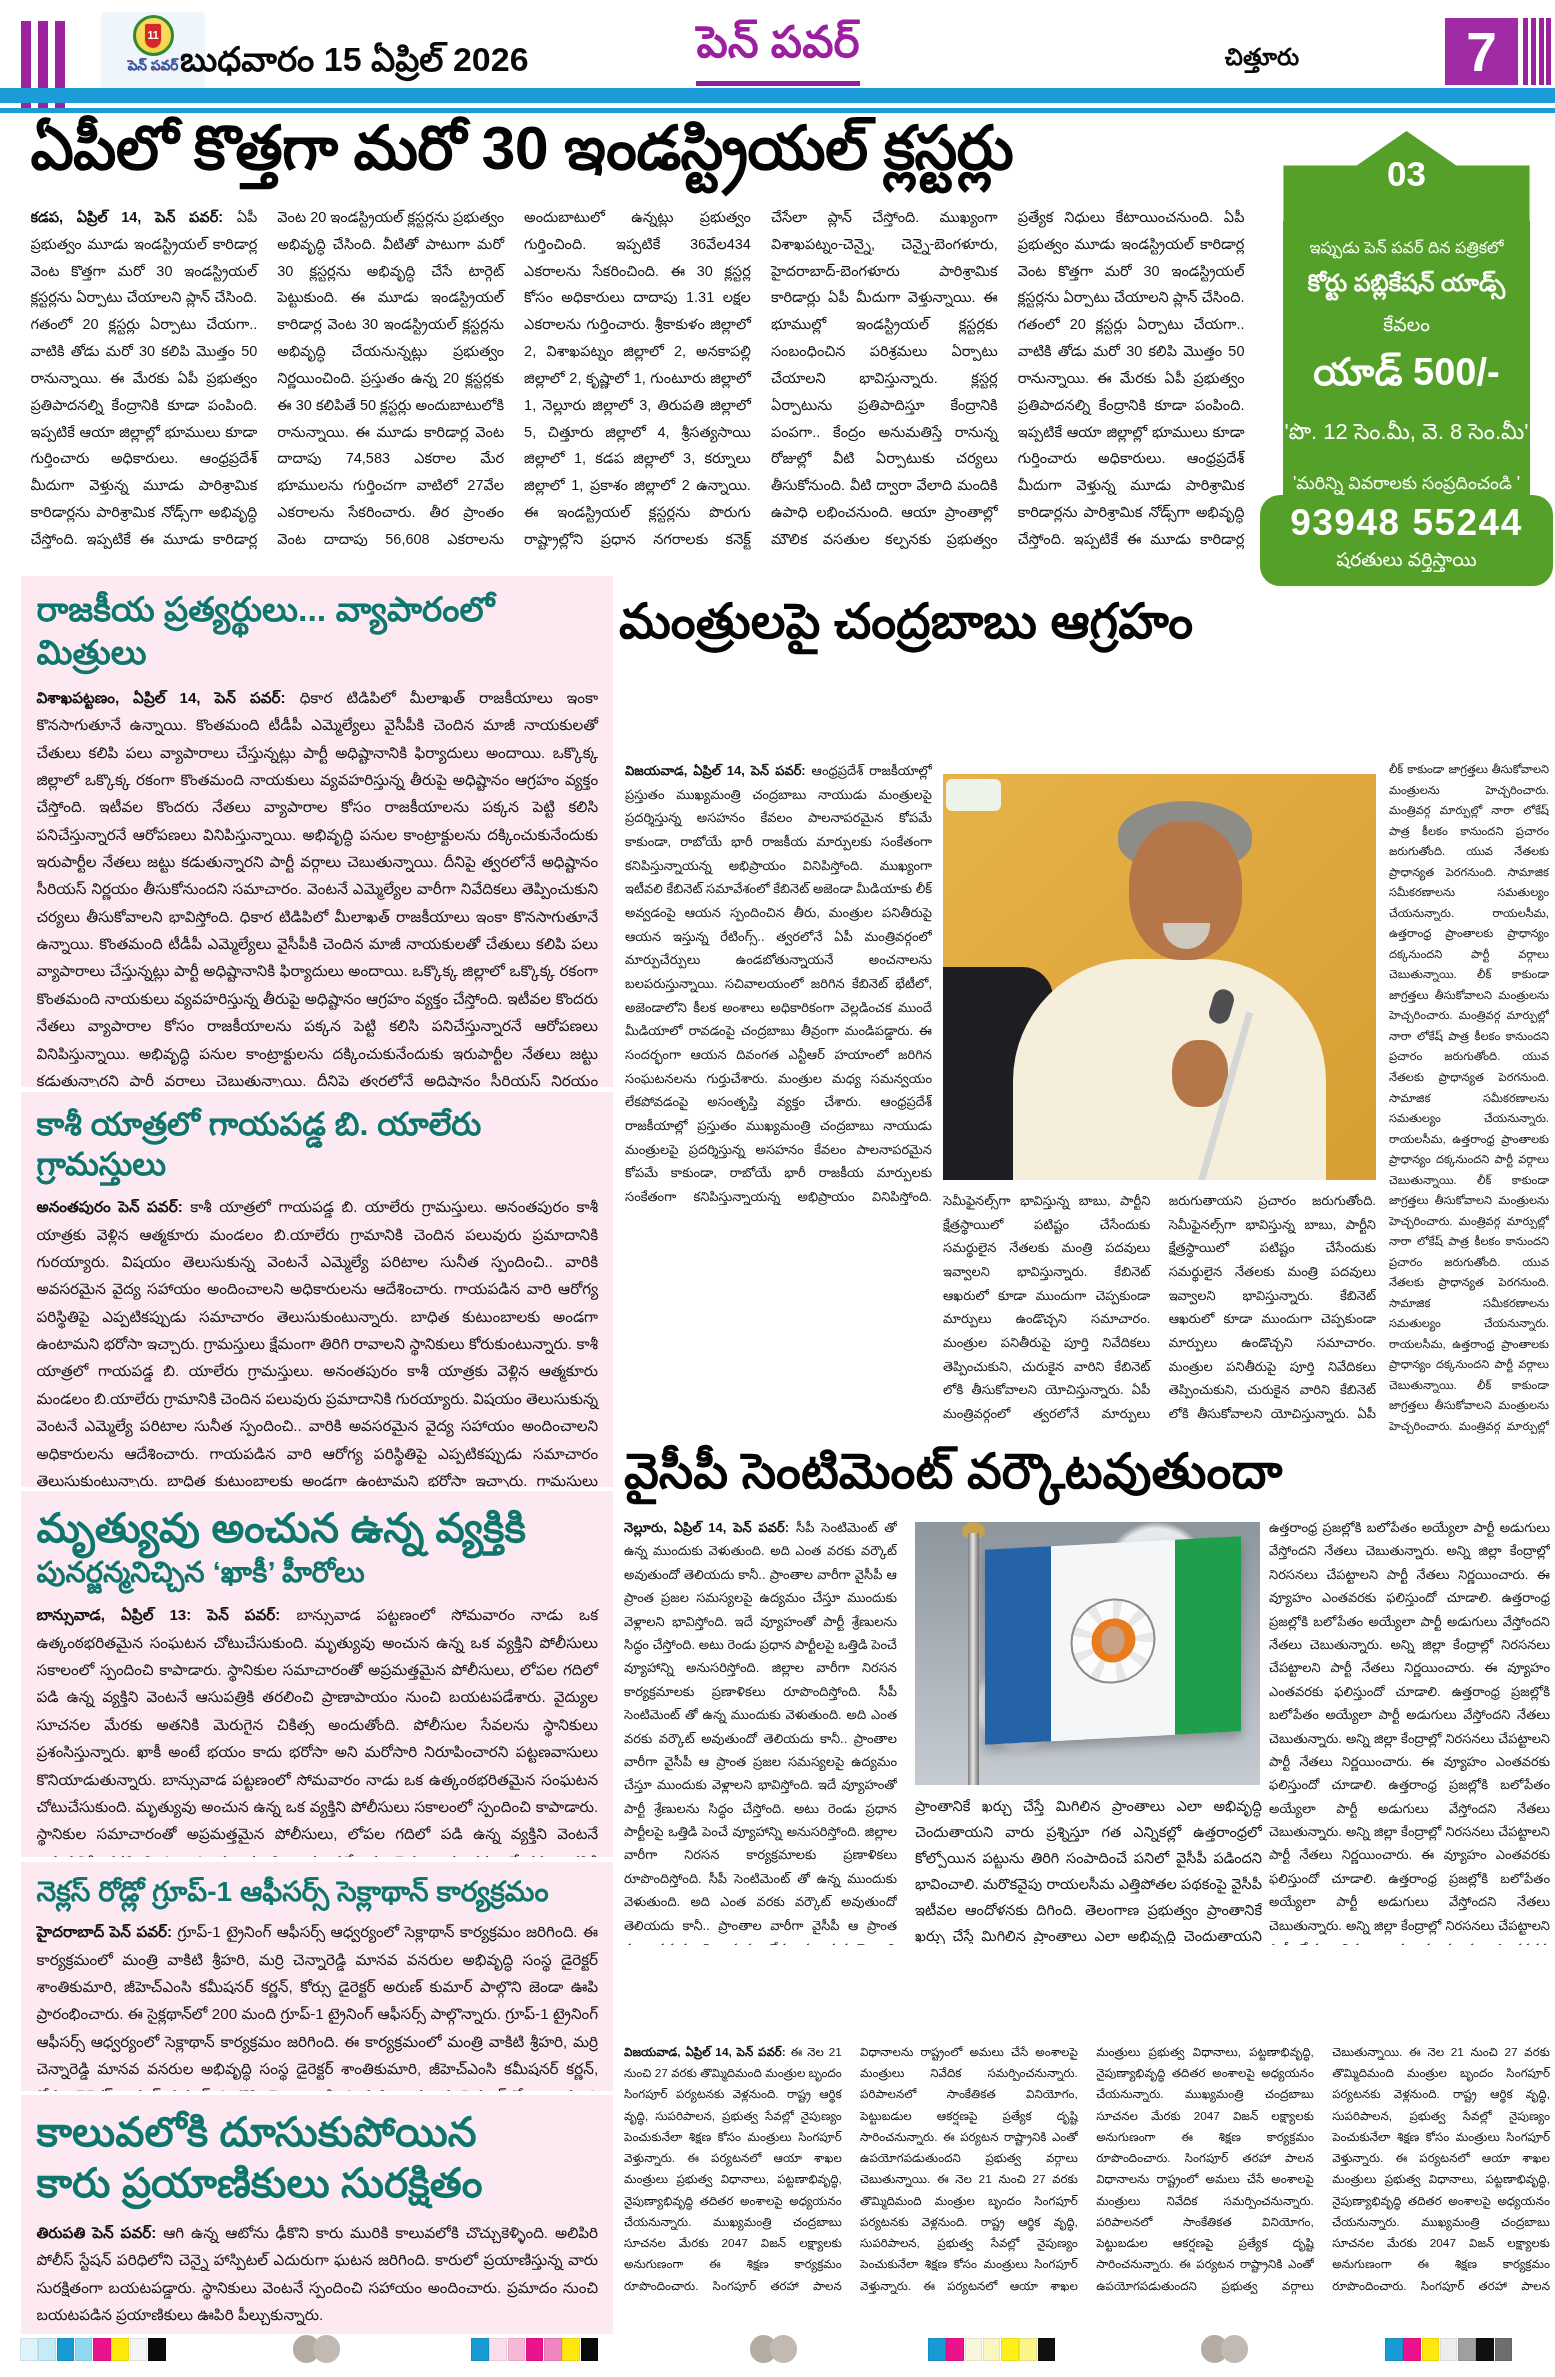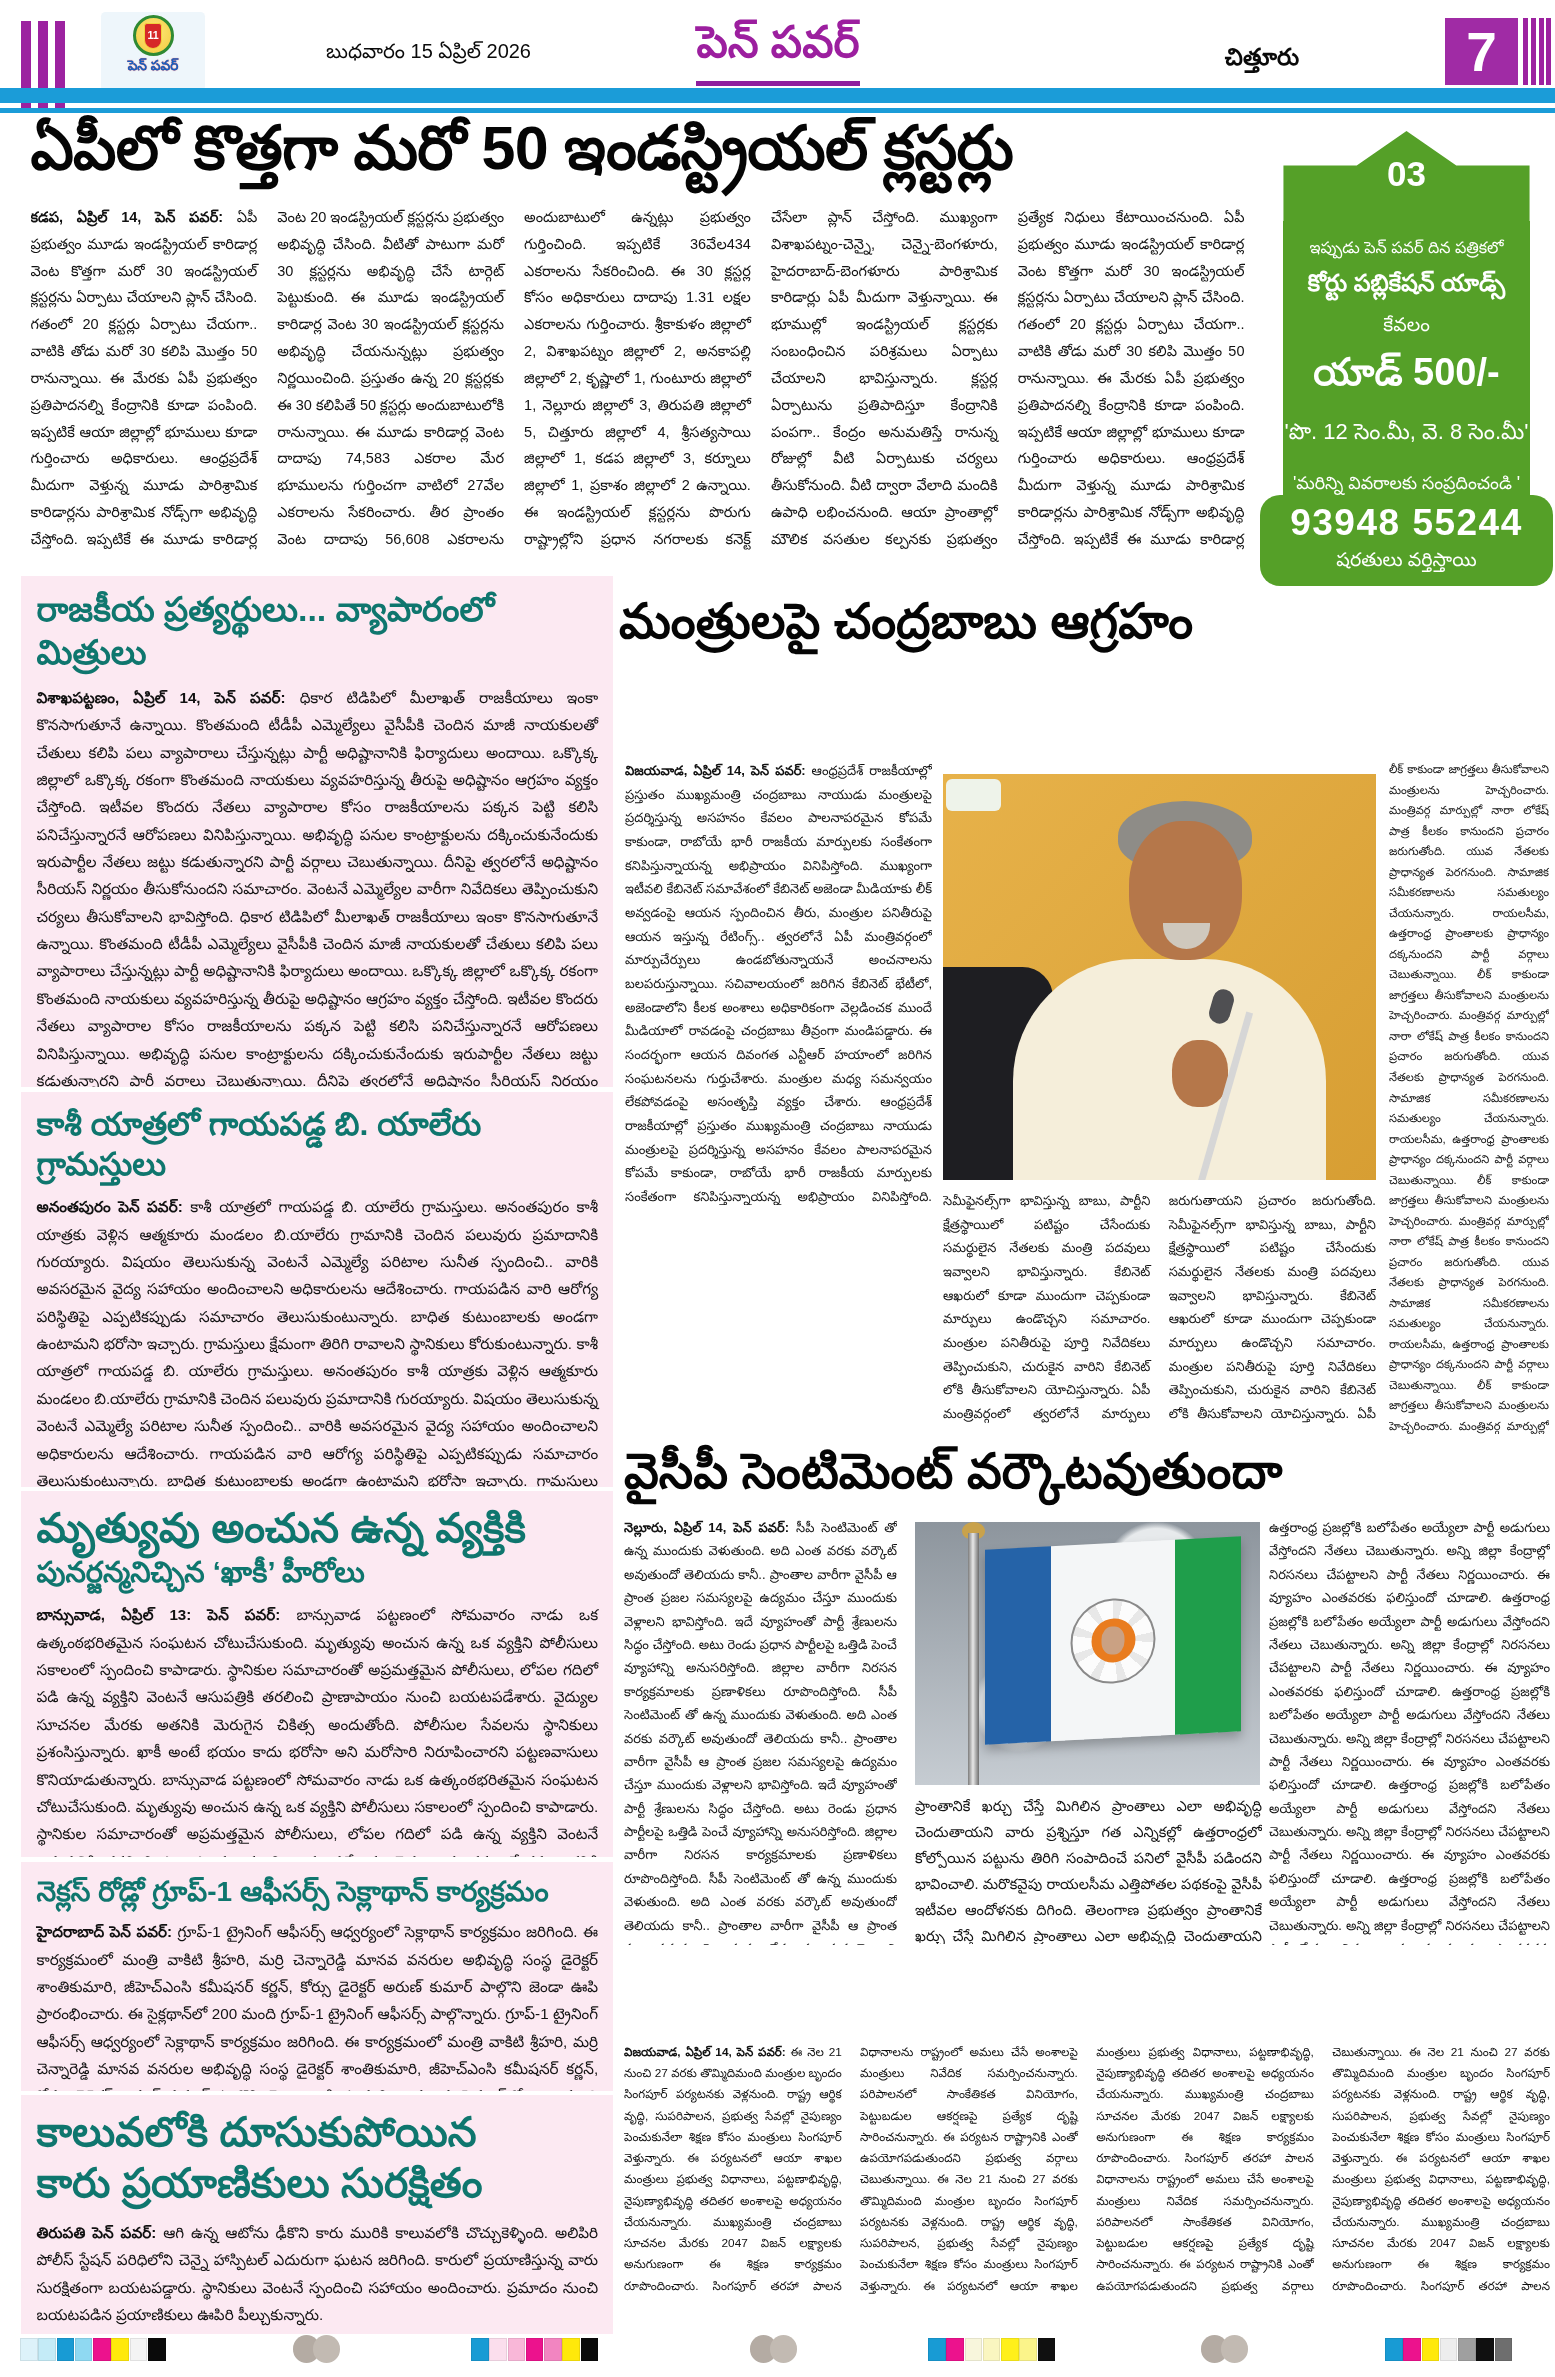--- a/index.html
+++ b/index.html
@@ -8,21 +8,21 @@
   #page{position:relative;width:1555px;height:2377px;background:#ffffff;margin:0 auto;overflow:hidden;color:#111}
   .abs{position:absolute}
 
   
   .stripe{position:absolute;top:21.3px;width:10px;height:87px;background:#9c22a0}
   .rstripe{position:absolute;top:18.3px;width:4.6px;height:67px;background:#9c22a0}
   .logo{left:101px;top:12.2px;width:104px;height:79px;background:#eef6fb;border-radius:4.6px;text-align:center;padding-top:3px}
   .logo-circle{width:41px;height:41px;border-radius:50%;background:radial-gradient(circle at 50% 40%,#fce97e,#f5c93b);border:3px solid #2f8a33;margin:0 auto;position:relative}
   .logo-shield{position:absolute;left:8.4px;top:5.3px;width:18.3px;height:26px;background:#d62828;border:1.5px solid #f3d13c;border-radius:3px 3px 9.1px 9.1px;color:#fff;font-size:10.7px;font-weight:bold;line-height:23px}
   .logo-name{color:#1661c0;font-weight:800;font-size:13.7px;margin-top:1.5px;text-shadow:0 0 0.8px #e33}
-  .date{left:180px;top:40px;width:351px;text-align:right;font-size:20px;font-weight:400;color:#0a0a0a}
+  .date{left:180px;top:40px;width:351px;text-align:left;font-size:34px;font-weight:700;color:#0a0a0a}
   .masthead{left:633px;top:17px;width:290px;text-align:center}
   .masthead span{display:inline-block;color:#9c1f9f;font-size:44px;font-weight:800;border-bottom:5.3px solid #8e1f9e;padding-bottom:3px}
   .edition{left:1178px;top:44px;width:168px;text-align:center;font-size:23.6px;font-weight:700;color:#0a0a0a}
   .pagebox{left:1445px;top:18.3px;width:73px;height:67px;background:#a02ba5;color:#fff;font-size:55px;font-weight:800;display:flex;align-items:center;justify-content:center}
   .rule{left:0;width:1555px;background:#1b9cd8}
   .rule1{top:88px;height:14.5px}
   .rule2{top:108px;height:5.3px}
 
   
   .lead-headline{left:30.5px;top:116px;width:1212px;font-size:61px;font-weight:800;letter-spacing:-0.8px;line-height:1.05;color:#050505}
@@ -133,21 +133,21 @@
   <div class="abs pagebox">7</div>
   <div>
     <span class="rstripe" style="left:1523px"></span>
     <span class="rstripe" style="left:1531px"></span>
     <span class="rstripe" style="left:1539px"></span>
     <span class="rstripe" style="left:1546px"></span>
   </div>
   <div class="abs rule rule1"></div>
   <div class="abs rule rule2"></div>
 
-  <div class="abs lead-headline">ఏపీలో కొత్తగా మరో 50 ఇండస్ట్రియల్ క్లస్టర్లు</div>
+  <div class="abs lead-headline">ఏపీలో కొత్తగా మరో 30 ఇండస్ట్రియల్ క్లస్టర్లు</div>
   <div class="abs lead-body fill-box">
     <span class="byline">కడప, ఏప్రిల్ 14,  పెన్ పవర్:</span>
     <span>ఏపీ ప్రభుత్వం మూడు ఇండస్ట్రియల్ కారిడార్ల వెంట కొత్తగా మరో 30 ఇండస్ట్రియల్ క్లస్టర్లను ఏర్పాటు చేయాలని ప్లాన్ చేసింది. గతంలో 20 క్లస్టర్లు ఏర్పాటు చేయగా.. వాటికి తోడు మరో 30 కలిపి మొత్తం 50 రానున్నాయి. ఈ మేరకు ఏపీ ప్రభుత్వం ప్రతిపాదనల్ని కేంద్రానికి కూడా పంపింది. ఇప్పటికే ఆయా జిల్లాల్లో భూములు కూడా గుర్తించారు అధికారులు. ఆంధ్రప్రదేశ్ మీదుగా వెళ్తున్న మూడు పారిశ్రామిక కారిడార్లను పారిశ్రామిక నోడ్స్‌గా అభివృద్ధి చేస్తోంది. ఇప్పటికే ఈ మూడు కారిడార్ల వెంట 20 ఇండస్ట్రియల్ క్లస్టర్లను ప్రభుత్వం అభివృద్ధి చేసింది. వీటితో పాటుగా మరో 30 క్లస్టర్లను అభివృద్ధి చేసే టార్గెట్ పెట్టుకుంది. ఈ మూడు ఇండస్ట్రియల్ కారిడార్ల వెంట 30 ఇండస్ట్రియల్ క్లస్టర్లను అభివృద్ధి చేయనున్నట్లు ప్రభుత్వం నిర్ణయించింది. ప్రస్తుతం ఉన్న 20 క్లస్టర్లకు ఈ 30 కలిపితే 50 క్లస్టర్లు అందుబాటులోకి రానున్నాయి. ఈ మూడు కారిడార్ల వెంట దాదాపు 74,583 ఎకరాల మేర భూములను గుర్తించగా వాటిలో 27వేల ఎకరాలను సేకరించారు. తీర ప్రాంతం వెంట దాదాపు 56,608 ఎకరాలను అందుబాటులో ఉన్నట్లు ప్రభుత్వం గుర్తించింది. ఇప్పటికే 36వేల434 ఎకరాలను సేకరించింది. ఈ 30 క్లస్టర్ల కోసం అధికారులు దాదాపు 1.31 లక్షల ఎకరాలను గుర్తించారు. శ్రీకాకుళం జిల్లాలో 2, విశాఖపట్నం జిల్లాలో 2, అనకాపల్లి జిల్లాలో 2, కృష్ణాలో 1, గుంటూరు జిల్లాలో 1, నెల్లూరు జిల్లాలో 3, తిరుపతి జిల్లాలో 5, చిత్తూరు జిల్లాలో 4, శ్రీసత్యసాయి జిల్లాలో 1, కడప జిల్లాలో 3, కర్నూలు జిల్లాలో 1, ప్రకాశం జిల్లాలో 2 ఉన్నాయి. ఈ ఇండస్ట్రియల్ క్లస్టర్లను పొరుగు రాష్ట్రాల్లోని ప్రధాన నగరాలకు కనెక్ట్ చేసేలా ప్లాన్ చేస్తోంది. ముఖ్యంగా విశాఖపట్నం-చెన్నై, చెన్నై-బెంగళూరు, హైదరాబాద్-బెంగళూరు పారిశ్రామిక కారిడార్లు ఏపీ మీదుగా వెళ్తున్నాయి. ఈ భూముల్లో ఇండస్ట్రియల్ క్లస్టర్లకు సంబంధించిన పరిశ్రమలు ఏర్పాటు చేయాలని భావిస్తున్నారు. క్లస్టర్ల ఏర్పాటును ప్రతిపాదిస్తూ కేంద్రానికి పంపగా.. కేంద్రం అనుమతిస్తే రానున్న రోజుల్లో వీటి ఏర్పాటుకు చర్యలు తీసుకోనుంది. వీటి ద్వారా వేలాది మందికి ఉపాధి లభించనుంది. ఆయా ప్రాంతాల్లో మౌలిక వసతుల కల్పనకు ప్రభుత్వం ప్రత్యేక నిధులు కేటాయించనుంది. ఏపీ ప్రభుత్వం మూడు ఇండస్ట్రియల్ కారిడార్ల వెంట కొత్తగా మరో 30 ఇండస్ట్రియల్ క్లస్టర్లను ఏర్పాటు చేయాలని ప్లాన్ చేసింది. గతంలో 20 క్లస్టర్లు ఏర్పాటు చేయగా.. వాటికి తోడు మరో 30 కలిపి మొత్తం 50 రానున్నాయి. ఈ మేరకు ఏపీ ప్రభుత్వం ప్రతిపాదనల్ని కేంద్రానికి కూడా పంపింది. ఇప్పటికే ఆయా జిల్లాల్లో భూములు కూడా గుర్తించారు అధికారులు. ఆంధ్రప్రదేశ్ మీదుగా వెళ్తున్న మూడు పారిశ్రామిక కారిడార్లను పారిశ్రామిక నోడ్స్‌గా అభివృద్ధి చేస్తోంది. ఇప్పటికే ఈ మూడు కారిడార్ల వెంట 20 ఇండస్ట్రియల్ క్లస్టర్లను ప్రభుత్వం అభివృద్ధి చేసింది. వీటితో పాటుగా మరో 30 క్లస్టర్లను అభివృద్ధి చేసే టార్గెట్ పెట్టుకుంది. ఈ మూడు ఇండస్ట్రియల్ కారిడార్ల వెంట 30 ఇండస్ట్రియల్ క్లస్టర్లను అభివృద్ధి చేయనున్నట్లు ప్రభుత్వం నిర్ణయించింది. ప్రస్తుతం ఉన్న 20 క్లస్టర్లకు ఈ 30 కలిపితే 50 క్లస్టర్లు అందుబాటులోకి రానున్నాయి. ఈ మూడు కారిడార్ల వెంట దాదాపు 74,583 ఎకరాల మేర భూములను గుర్తించగా వాటిలో 27వేల ఎకరాలను సేకరించారు. తీర ప్రాంతం వెంట దాదాపు 56,608 ఎకరాలను అందుబాటులో ఉన్నట్లు ప్రభుత్వం గుర్తించింది. ఇప్పటికే 36వేల434 ఎకరాలను సేకరించింది. ఈ 30 క్లస్టర్ల కోసం అధికారులు దాదాపు 1.31 లక్షల ఎకరాలను గుర్తించారు. శ్రీకాకుళం జిల్లాలో 2, విశాఖపట్నం జిల్లాలో 2, అనకాపల్లి జిల్లాలో 2, కృష్ణాలో 1, గుంటూరు జిల్లాలో 1, నెల్లూరు జిల్లాలో 3, తిరుపతి జిల్లాలో 5, చిత్తూరు జిల్లాలో 4, శ్రీసత్యసాయి జిల్లాలో 1, కడప జిల్లాలో 3, కర్నూలు జిల్లాలో 1, ప్రకాశం జిల్లాలో 2 ఉన్నాయి. ఈ ఇండస్ట్రియల్ క్లస్టర్లను పొరుగు రాష్ట్రాల్లోని ప్రధాన నగరాలకు కనెక్ట్ చేసేలా ప్లాన్ చేస్తోంది. ముఖ్యంగా విశాఖపట్నం-చెన్నై, చెన్నై-బెంగళూరు, హైదరాబాద్-బెంగళూరు పారిశ్రామిక కారిడార్లు ఏపీ మీదుగా వెళ్తున్నాయి. ఈ భూముల్లో ఇండస్ట్రియల్ క్లస్టర్లకు సంబంధించిన పరిశ్రమలు ఏర్పాటు చేయాలని భావిస్తున్నారు. క్లస్టర్ల ఏర్పాటును ప్రతిపాదిస్తూ కేంద్రానికి పంపగా.. కేంద్రం అనుమతిస్తే రానున్న రోజుల్లో వీటి ఏర్పాటుకు చర్యలు తీసుకోనుంది. వీటి ద్వారా వేలాది మందికి ఉపాధి లభించనుంది. ఆయా ప్రాంతాల్లో మౌలిక వసతుల కల్పనకు ప్రభుత్వం ప్రత్యేక నిధులు కేటాయించనుంది.</span>
   </div>
 
   <div class="abs ad">
     <div class="ad-head"></div>
     <div class="ad-body"></div>
     <div class="ad-foot"></div>
     <div class="ad-text">

